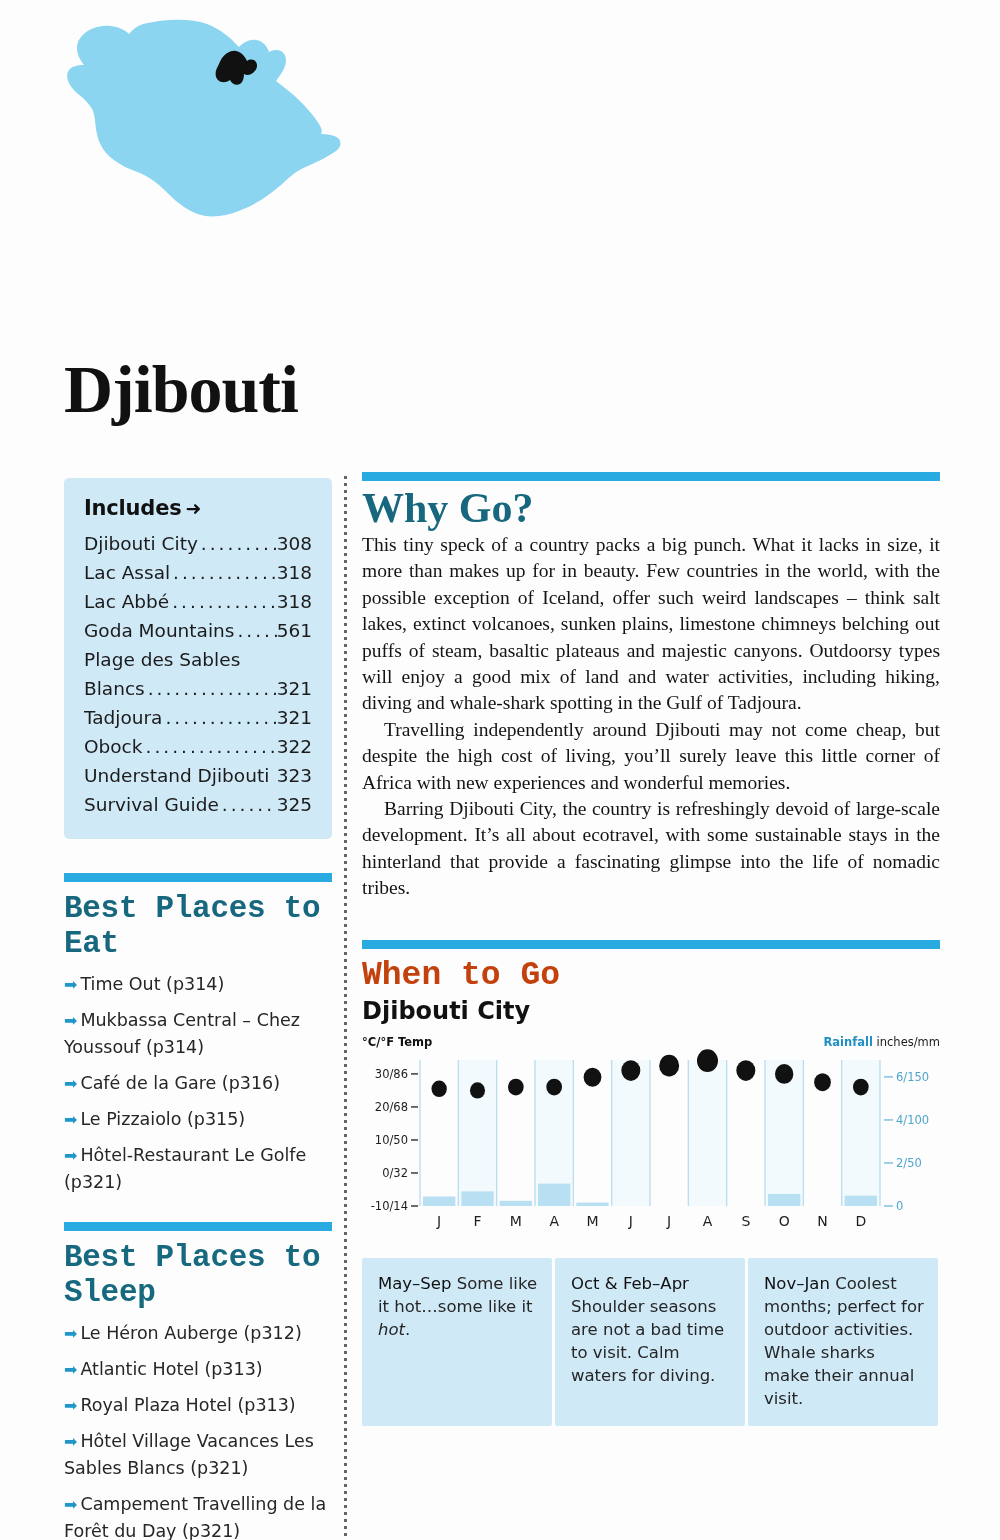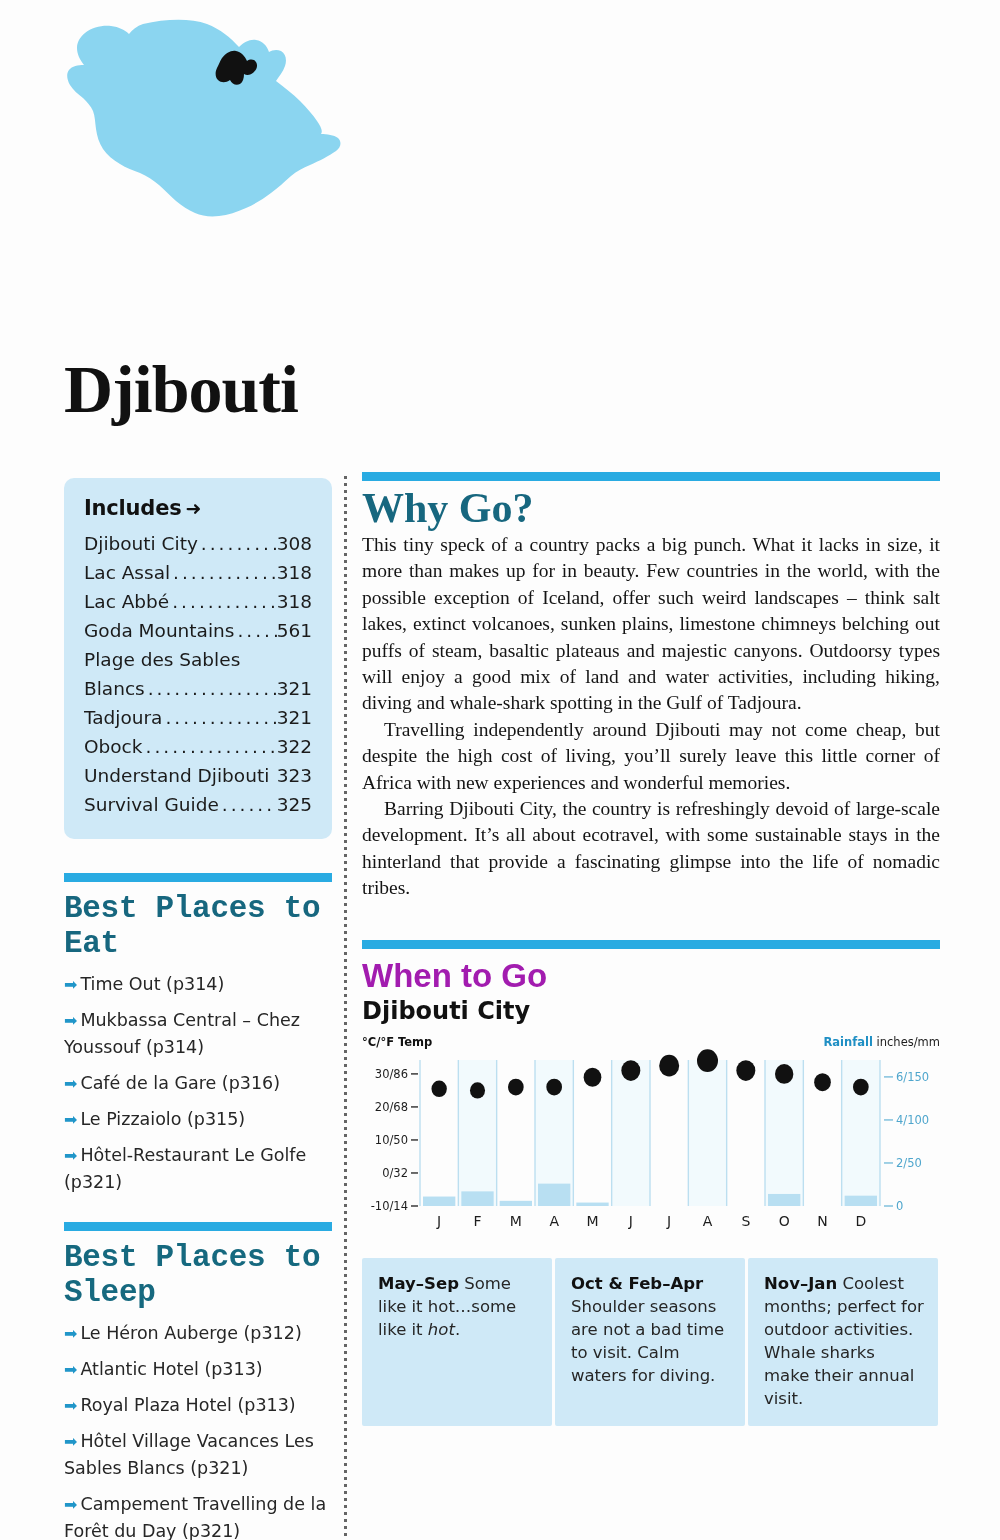--- a/index.html
+++ b/index.html
@@ -65,21 +65,21 @@
     width: 3px;
     height: 1062px;
     background-image: linear-gradient(to bottom, #4a4a4a 0px, #4a4a4a 3px, transparent 3px, transparent 7px);
     background-size: 3px 7px;
     opacity: .85;
   }
 
   
   #includes-box {
     background: #cfe9f7;
-    border-radius: 10px;
+    border-radius: 5px;
     padding: 18px 20px 20px 20px;
     width: 268px;
   }
   #includes-head {
     font-family: "DejaVu Sans", sans-serif;
     font-weight: bold;
     font-size: 21px;
     color: #111;
     margin-bottom: 9px;
     letter-spacing: -.2px;
@@ -156,25 +156,25 @@
     font-size: 19.5px;
     line-height: 26.4px;
     color: #141414;
     text-align: justify;
   }
   .body-p + .body-p { text-indent: 22px; }
 
   
   #whentogo-wrap { margin-top: 38px; }
   #whentogo-title {
-    font-family: Liberation Sans, sans-serif;
+    font-family: Liberation Mono, monospace;
     font-weight: bold;
     font-size: 33px;
     line-height: 36px;
-    color: #a21caf;
+    color: #c2410c;
     margin-bottom: 2px;
   }
   #whentogo-city {
     font-family: "DejaVu Sans", sans-serif;
     font-weight: bold;
     font-size: 24px;
     line-height: 30px;
     color: #111;
     margin-bottom: 8px;
   }
@@ -199,21 +199,21 @@
     width: 190px;
     min-height: 168px;
     padding: 14px 14px 12px 16px;
     border-radius: 2px;
     font-family: "DejaVu Sans", sans-serif;
     font-size: 16.5px;
     line-height: 23px;
     color: #262626;
   }
   .season-box b {
-    font-weight: bold;
+    font-weight: normal;
     color: #111;
   }
   .season-box i { font-style: italic; }
 </style>
 </head>
 <body>
 
 <div id="page">
 
   <div id="map-area">

